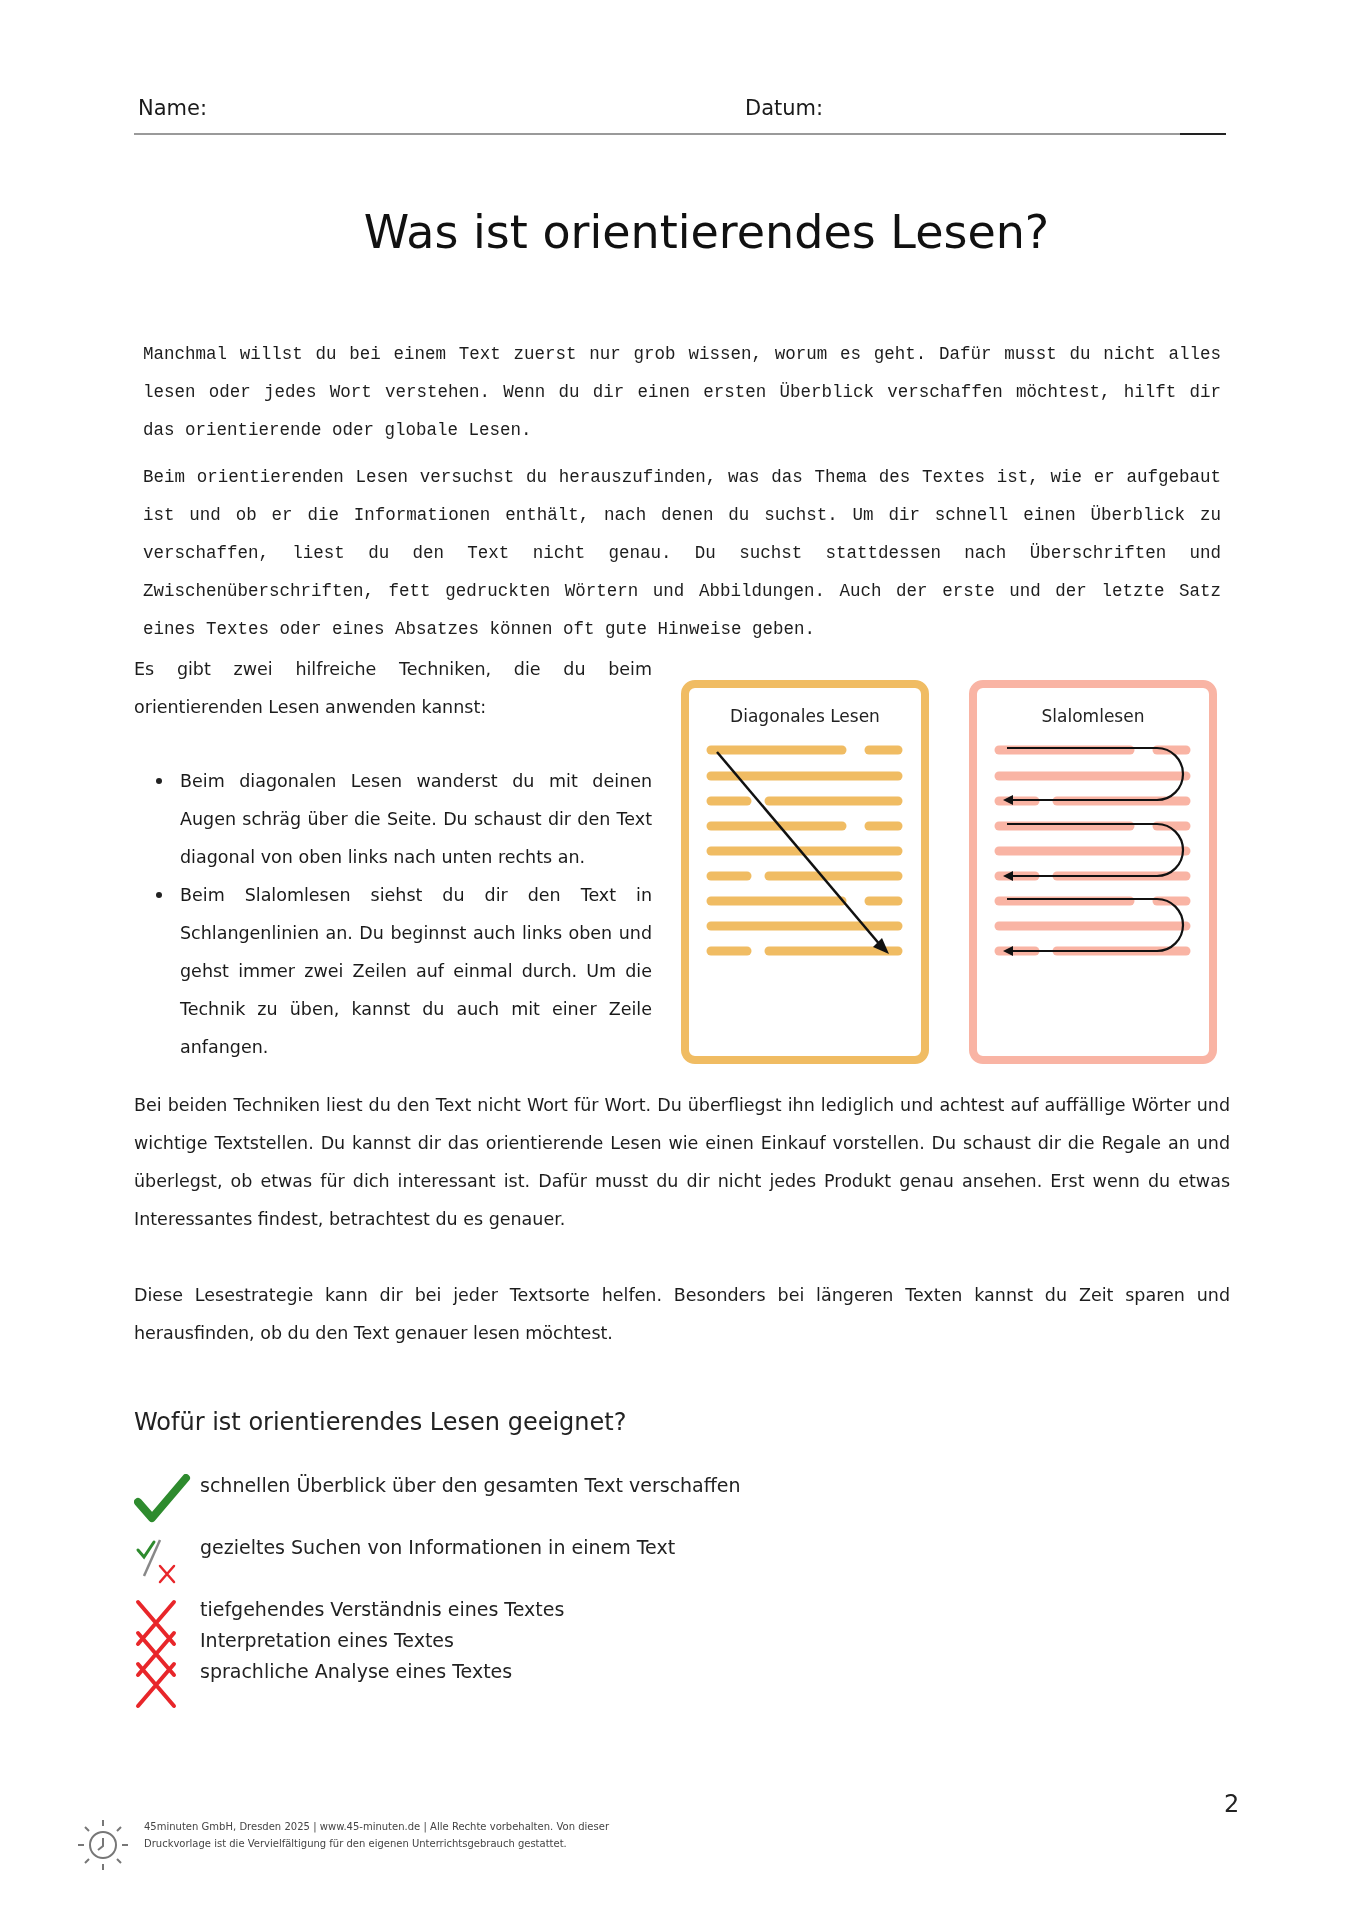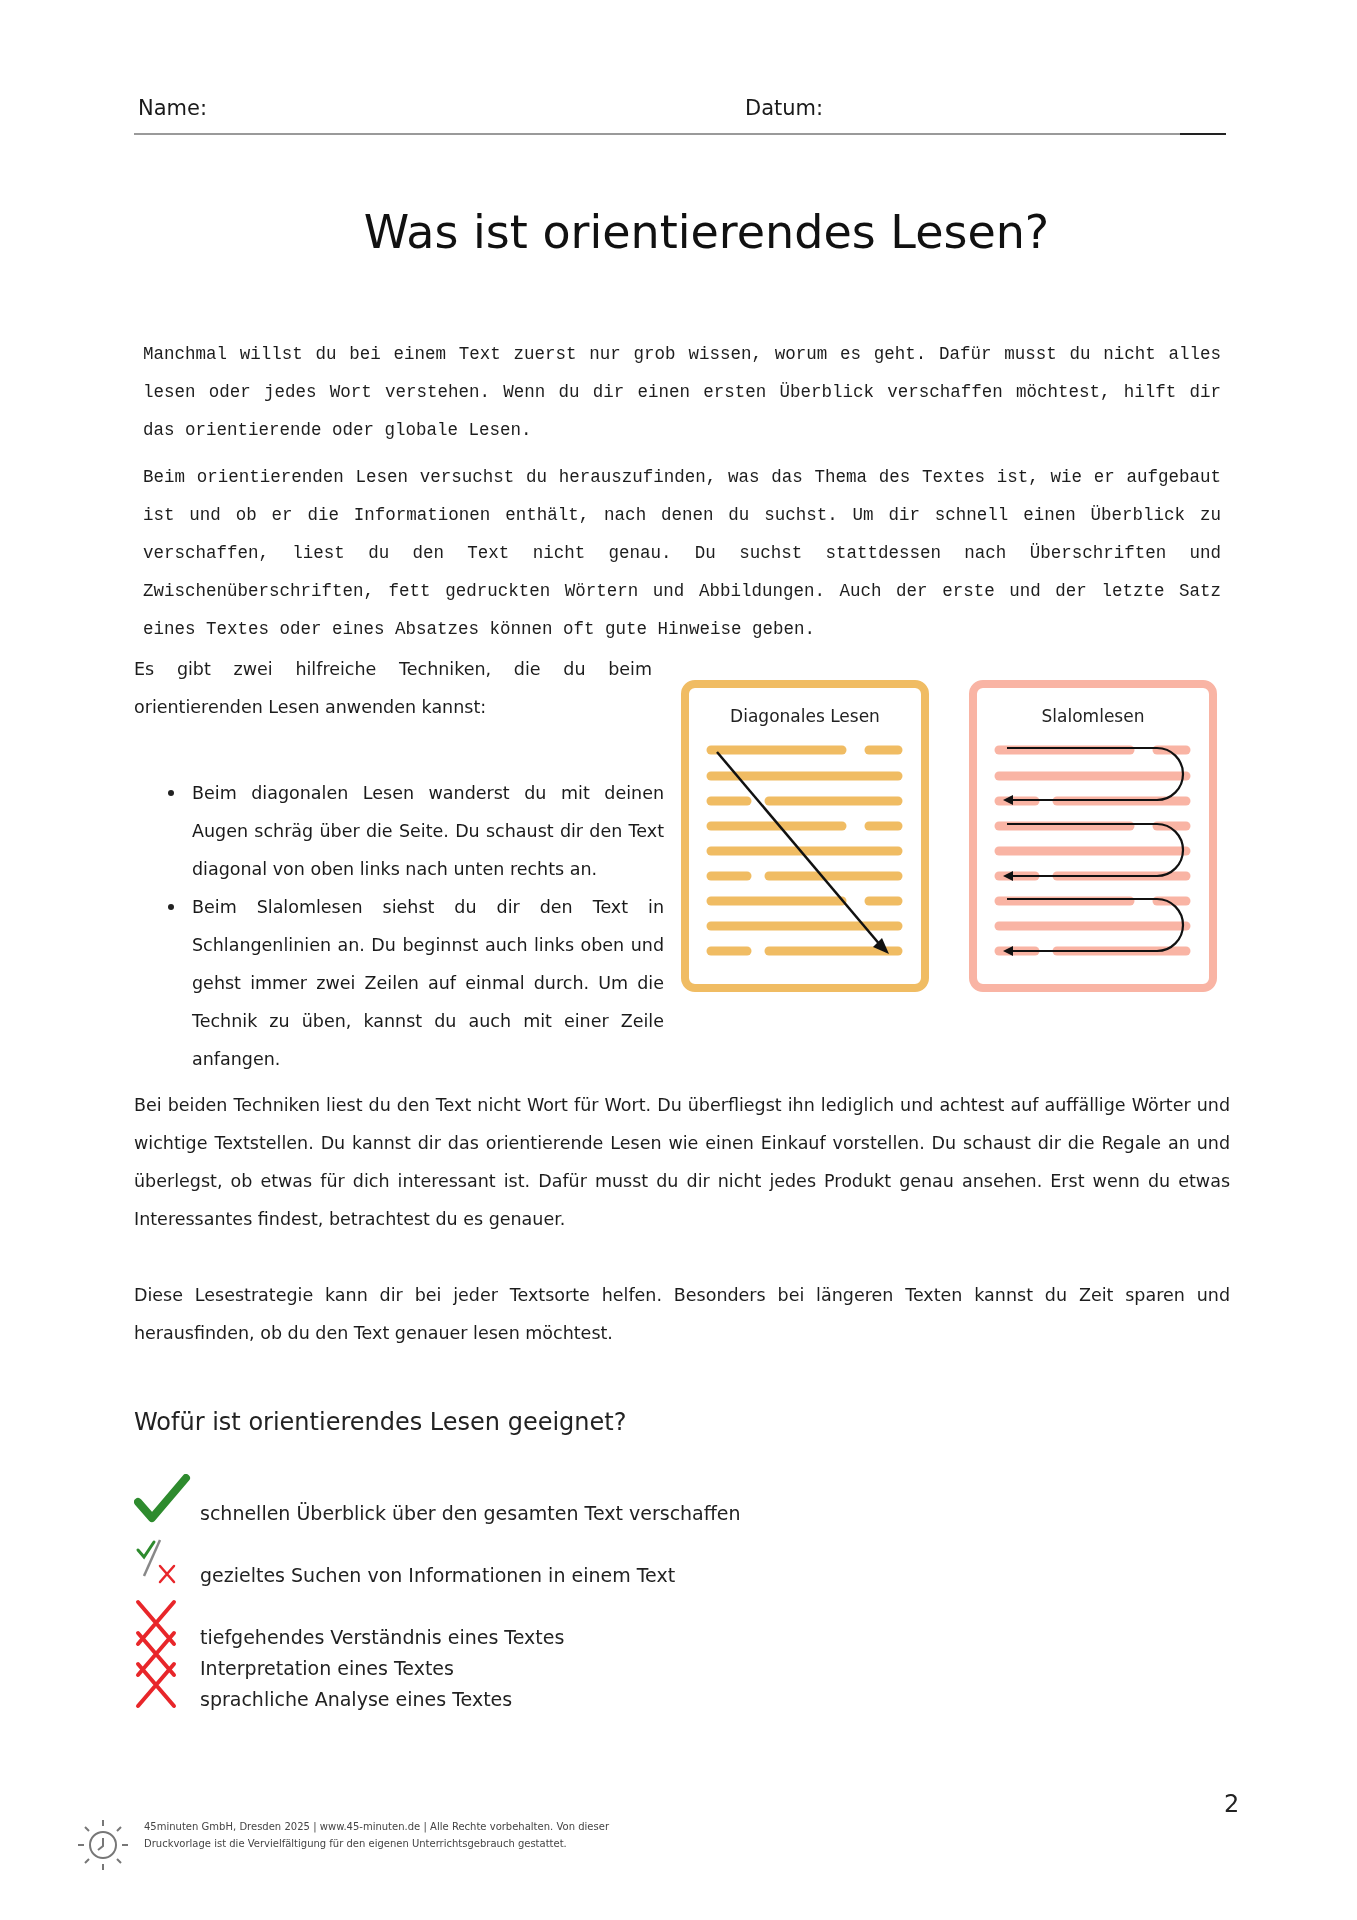--- a/index.html
+++ b/index.html
@@ -18,34 +18,34 @@
     left: 134px; width: 1096px; font-size: 17.5px; line-height: 38px;
     text-align: justify; color: #1d1d1d;
   }
   .para p { margin: 9px; font-family: Liberation Mono, monospace; }
   .lead {
     left: 134px; width: 518px; top: 650px; font-size: 17.5px; line-height: 38px;
     text-align: justify; color: #1d1d1d;
   }
   .bullets {
     left: 134px; width: 518px; top: 762px; font-size: 17.5px; line-height: 38px;
-    margin: 12px; padding: 0; list-style: none;
+    margin: 0; padding: 0; list-style: none;
   }
   .bullets li { position: relative; padding-left: 46px; text-align: justify; }
   .bullets li .dot {
     position: absolute; left: 22px; top: 16px; width: 6px; height: 6px;
     border-radius: 50%; background: #222;
   }
   .fig {
-    top: 680px; width: 248px; height: 312px; border-radius: 14px; box-sizing: border-box;
+    top: 680px; width: 248px; height: 384px; border-radius: 14px; box-sizing: border-box;
   }
   .fig-title { position: absolute; top: 18px; left: 0; width: 100%; text-align: center; font-size: 17px; color: #222; }
   .fig svg { position: absolute; left: 0; top: 0; }
   .subheading { left: 134px; top: 1408px; font-size: 24px; color: #222; }
-  .check-row { left: 134px; height: 50px; display: flex; align-items: flex-end; }
+  .check-row { left: 134px; height: 50px; display: flex; align-items: flex-start; }
   .check-row .icon { width: 58px; height: 50px; position: relative; }
   .check-row .label { font-size: 19px; margin-left: 8px; color: #222; }
   .footer-text {
     left: 144px; top: 1818px; width: 465px; font-size: 10px; line-height: 17px;
     color: #444; text-align: justify;
   }
   .page-num { left: 1224px; top: 1790px; font-size: 24px; color: #222; }
 </style>
 </head>
 <body>

